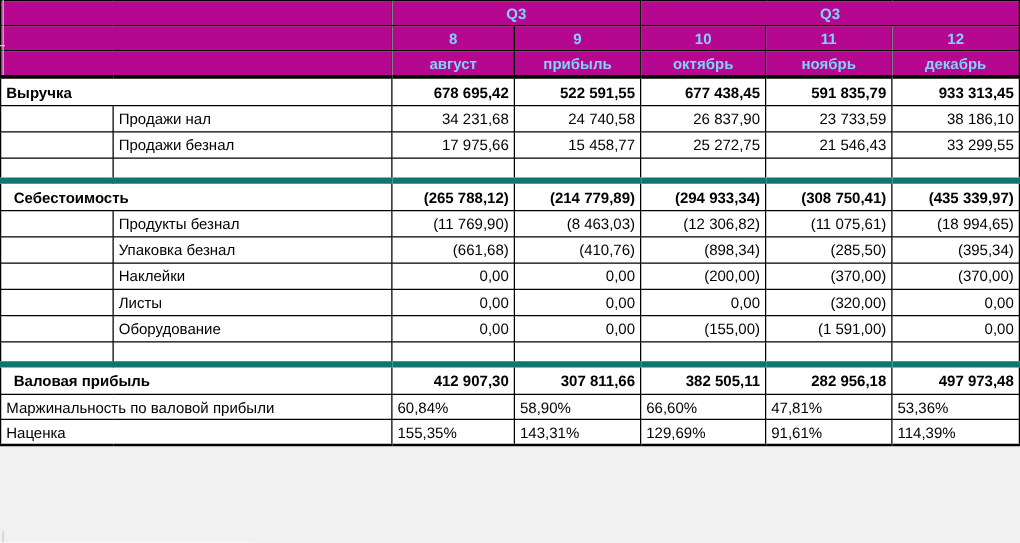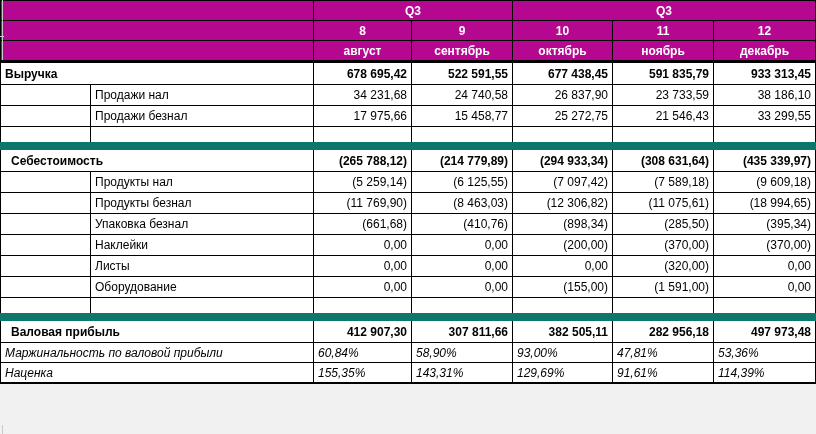--- a/index.html
+++ b/index.html
@@ -12,21 +12,21 @@
   }
   table.sheet{
     border-collapse:collapse;
     table-layout:fixed;
     width:815px;
     background:#ffffff;
   }
   
   tr.h th{
     background:var(--header-bg,#b5078f);
-    color:#ffffff;
+    color:#7dd3fc;
     font-size:12px;
     font-weight:bold;
     text-align:center;
     border:1px solid #000;
     height:19px;
     padding:0;
     overflow:hidden;
     white-space:nowrap;
   }
   th.outside, td.outside{
@@ -41,25 +41,25 @@
     padding:0 4px;
     border:1px solid #000;
     overflow:hidden;
     white-space:nowrap;
     color:#000;
     background:#fff;
   }
   td.label{text-align:left;}
   td.num{text-align:right;}
   tr.section td{font-weight:bold;height:21px;}
-  tr.pct td{font-style:italic;height:19px;}
+  tr.pct td{height:19px;}
   tr.pct td.num{text-align:left;}
   tr.spacer td{height:15px;}
   tr.first-data td{border-top:3px solid #000;}
-  tr.thick td{border-top:8px solid #0f766e;padding-left:10px;}
+  tr.thick td{border-top:5px solid #0f766e;padding-left:10px;}
   tr.last td{border-bottom:2px solid #000;}
   
   .grid-v{position:absolute;width:1px;background:#c9c9c9;}
   .grid-tick{position:absolute;height:1px;background:#c9c9c9;}
 </style>
 </head>
 <body>
 
 <div class="screen">
 
@@ -84,21 +84,21 @@
     <th class="outside" colspan="2"></th>
     <th>8</th>
     <th>9</th>
     <th>10</th>
     <th>11</th>
     <th>12</th>
   </tr>
   <tr class="h">
     <th class="outside" colspan="2"></th>
     <th>август</th>
-    <th>сентябрь</th>
+    <th>прибыль</th>
     <th>октябрь</th>
     <th>ноябрь</th>
     <th>декабрь</th>
   </tr>
 
   <tr class="section first-data">
     <td class="label" colspan="2">Выручка</td>
     <td class="num">678 695,42</td>
     <td class="num">522 591,55</td>
     <td class="num">677 438,45</td>
@@ -131,31 +131,22 @@
     <td></td>
     <td></td>
     <td></td>
   </tr>
 
   <tr class="section thick">
     <td class="label" colspan="2">Себестоимость</td>
     <td class="num">(265 788,12)</td>
     <td class="num">(214 779,89)</td>
     <td class="num">(294 933,34)</td>
-    <td class="num">(308 631,64)</td>
+    <td class="num">(308 750,41)</td>
     <td class="num">(435 339,97)</td>
-  </tr>
-  <tr class="sub">
-    <td></td>
-    <td class="label">Продукты нал</td>
-    <td class="num">(5 259,14)</td>
-    <td class="num">(6 125,55)</td>
-    <td class="num">(7 097,42)</td>
-    <td class="num">(7 589,18)</td>
-    <td class="num">(9 609,18)</td>
   </tr>
   <tr class="sub">
     <td></td>
     <td class="label">Продукты безнал</td>
     <td class="num">(11 769,90)</td>
     <td class="num">(8 463,03)</td>
     <td class="num">(12 306,82)</td>
     <td class="num">(11 075,61)</td>
     <td class="num">(18 994,65)</td>
   </tr>
@@ -210,21 +201,21 @@
     <td class="num">412 907,30</td>
     <td class="num">307 811,66</td>
     <td class="num">382 505,11</td>
     <td class="num">282 956,18</td>
     <td class="num">497 973,48</td>
   </tr>
   <tr class="pct">
     <td class="label" colspan="2">Маржинальность по валовой прибыли</td>
     <td class="num">60,84%</td>
     <td class="num">58,90%</td>
-    <td class="num">93,00%</td>
+    <td class="num">66,60%</td>
     <td class="num">47,81%</td>
     <td class="num">53,36%</td>
   </tr>
   <tr class="pct last">
     <td class="label" colspan="2">Наценка</td>
     <td class="num">155,35%</td>
     <td class="num">143,31%</td>
     <td class="num">129,69%</td>
     <td class="num">91,61%</td>
     <td class="num">114,39%</td>

